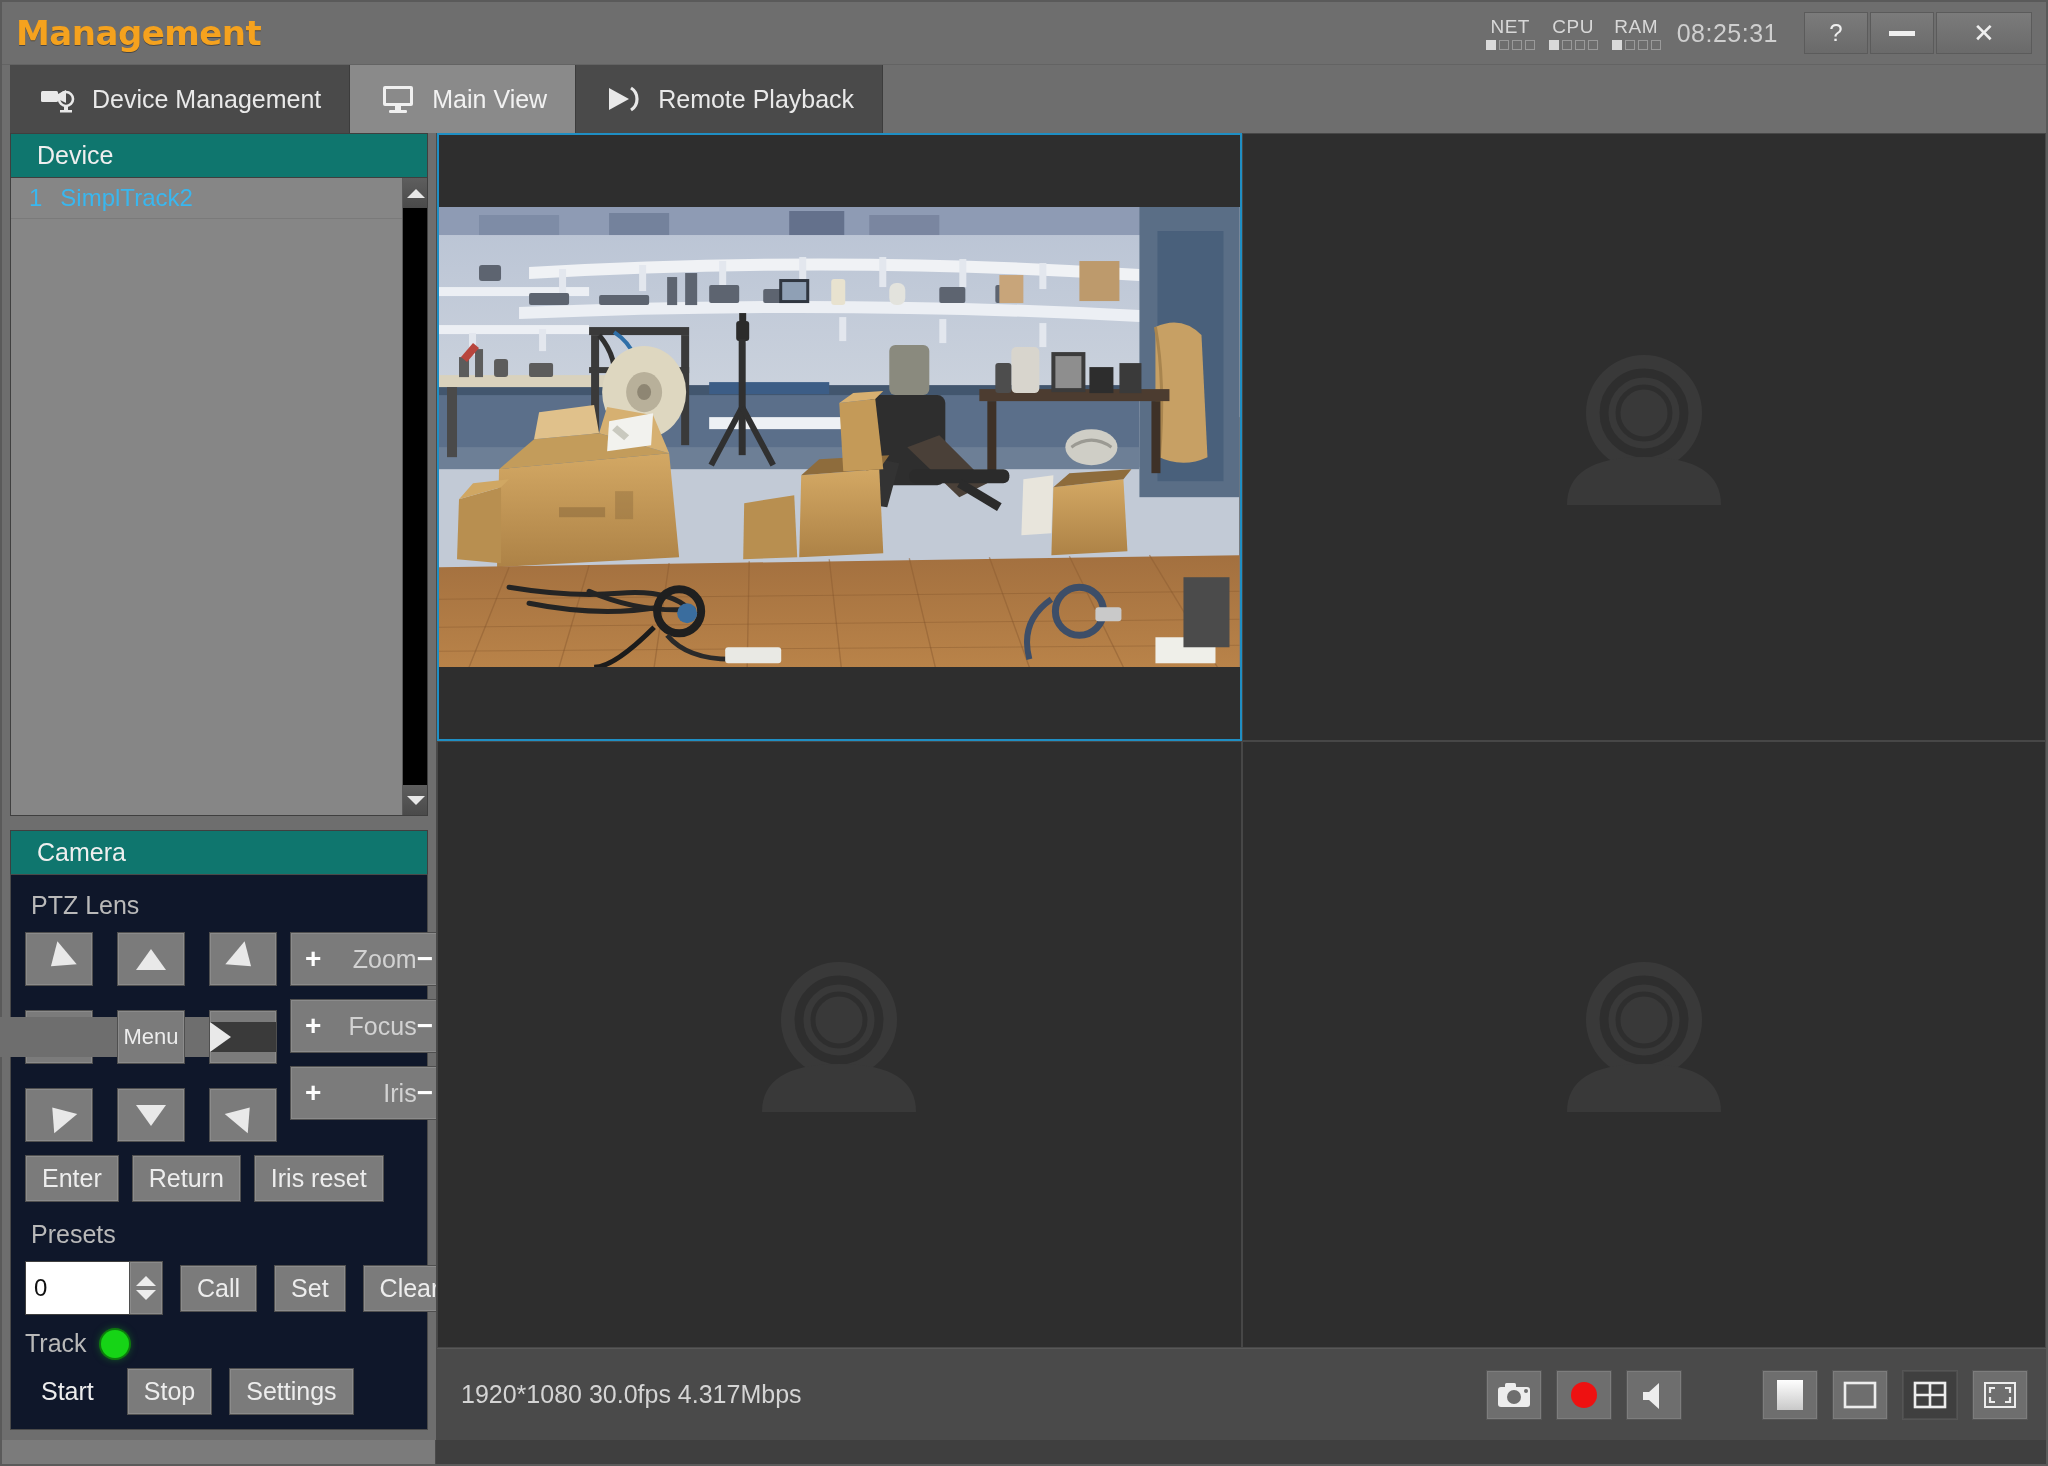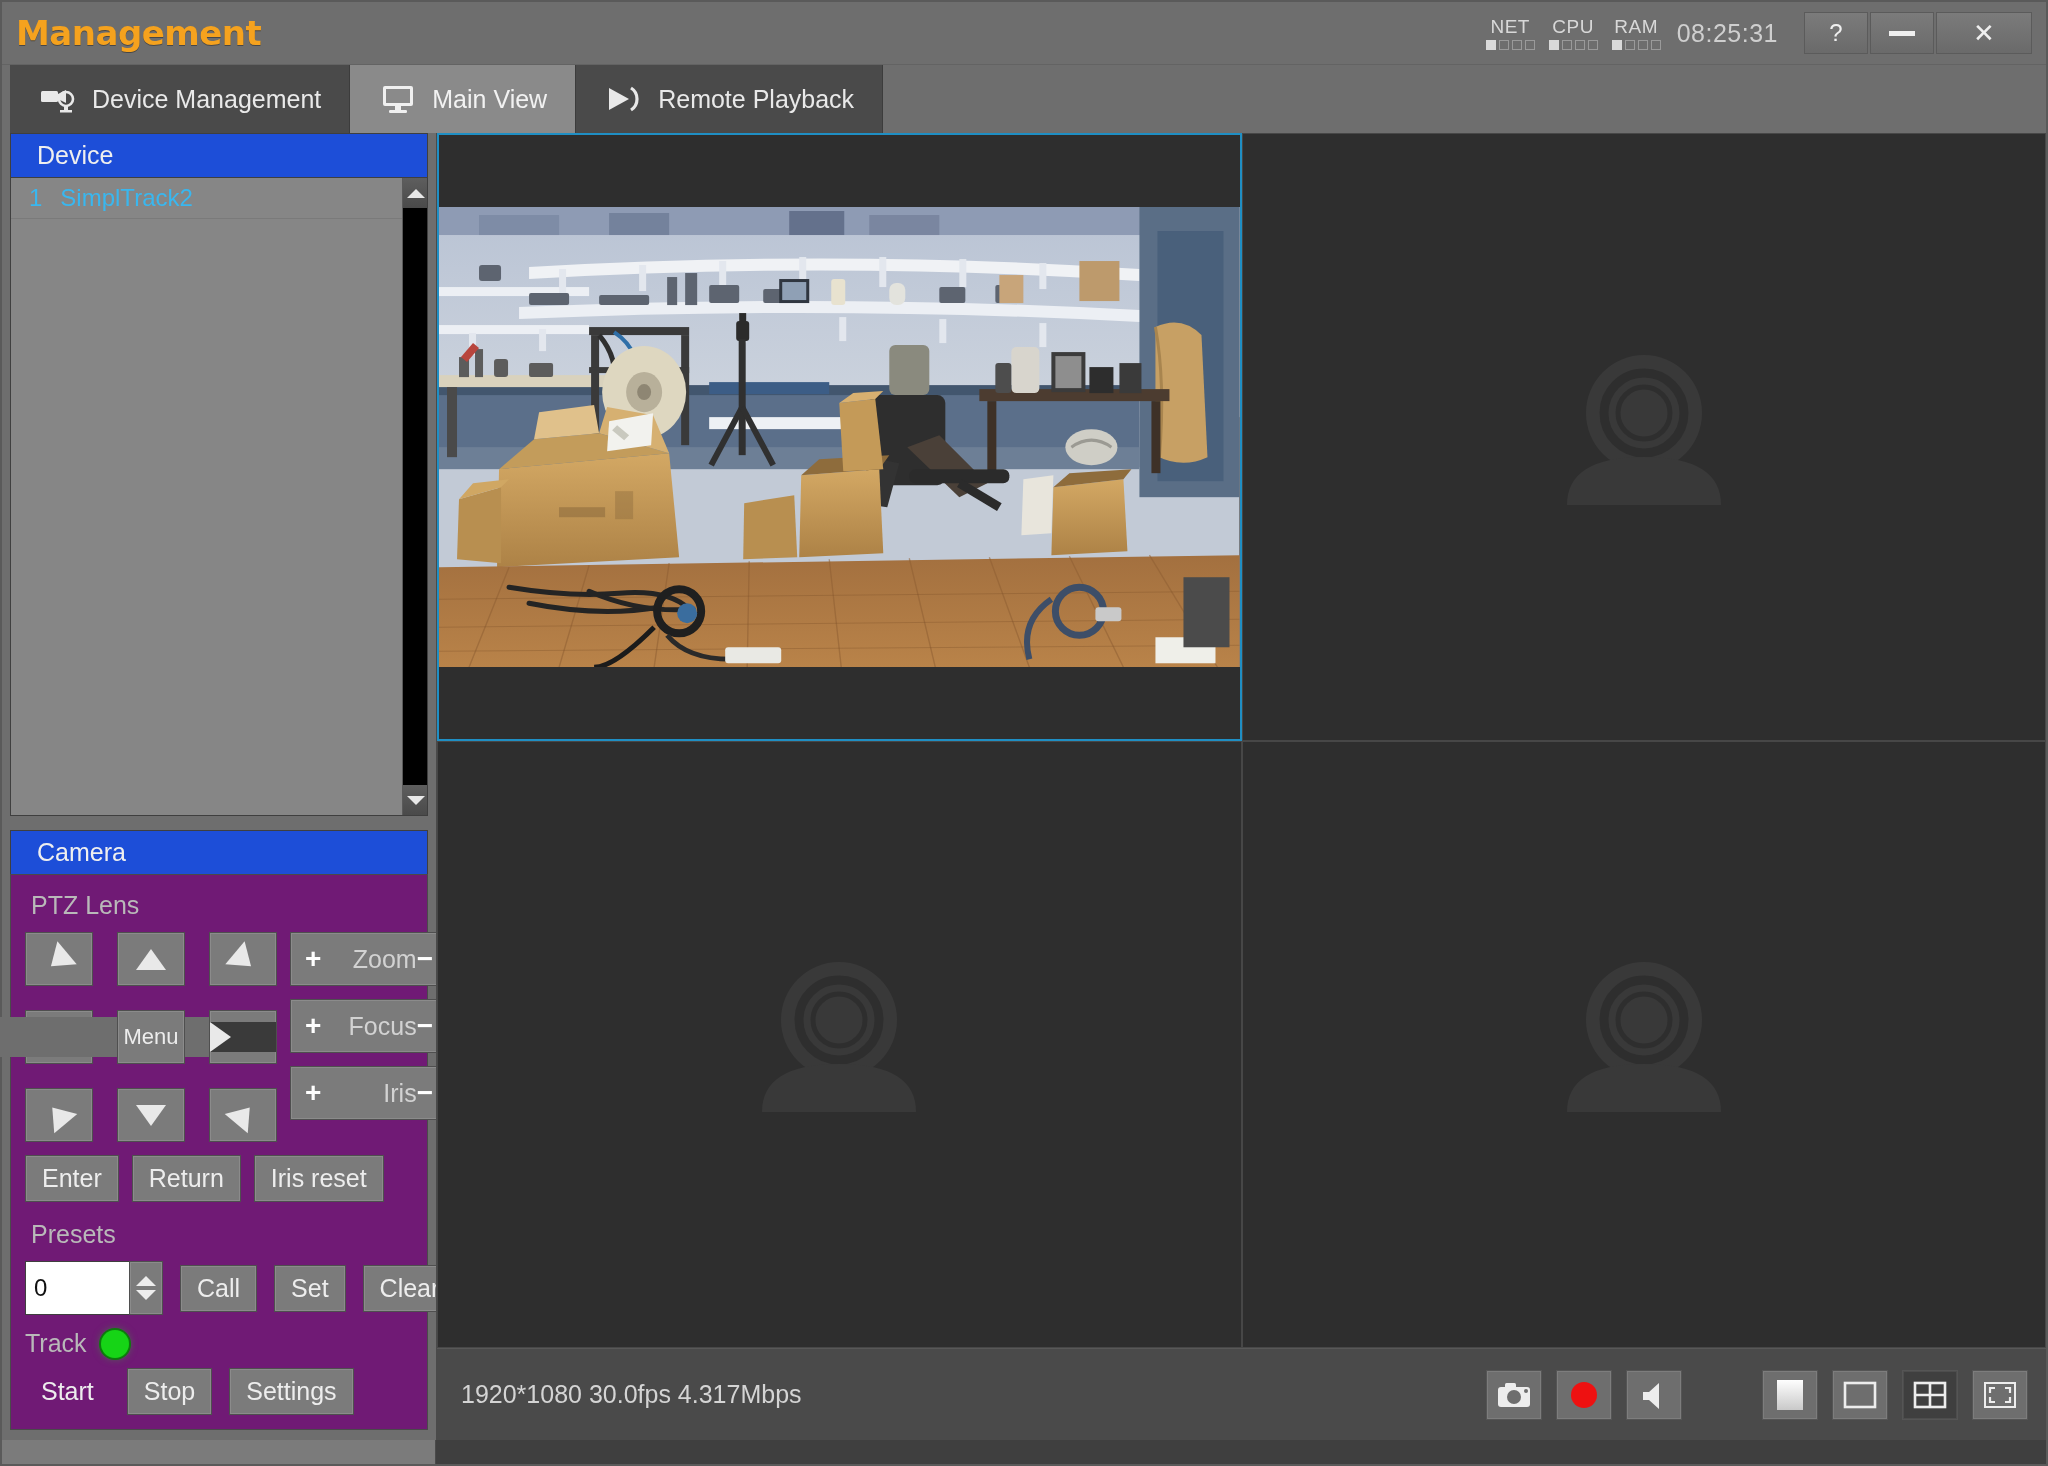--- a/index.html
+++ b/index.html
@@ -64,21 +64,21 @@
   .tab.active { background:#8a8a8a; color:#f2f2f2; }
   .tab-icon { display:flex; align-items:center; justify-content:center; width:40px; height:34px; }
 
   
   .body { flex:1; display:flex; min-height:0; }
 
   
   .left { width:434px; min-width:434px; display:flex; flex-direction:column;
           background:#6e6e6e; padding:0 8px 10px 8px; }
   .panel-head {
-    background:#1d4ed8; color:#efefef; font-size:25px;
+    background:#0f766e; color:#efefef; font-size:25px;
     padding:7px 0 7px 26px; border:1px solid #3f3f3f; border-bottom:none;
   }
   .devlist {
     flex:1; min-height:0; position:relative;
     background:#868686; border:1px solid #3f3f3f;
     overflow:hidden;
   }
   .devrow {
     display:flex; align-items:center; gap:18px;
     padding:6px 0 6px 18px; font-size:24px; color:#39b7ef; cursor:pointer;
@@ -89,21 +89,21 @@
   .vscroll { position:absolute; top:0; right:0; width:25px; height:100%;
              background:#000; border-left:1px solid #5a5a5a; }
   .sb-btn { width:25px; height:30px; background:linear-gradient(#5e5e5e,#4a4a4a);
             display:flex; align-items:center; justify-content:center; cursor:pointer; }
   .sb-btn.bottom { position:absolute; bottom:0; }
   .sb-arrow-up { width:0;height:0;border-left:9px solid transparent;border-right:9px solid transparent;border-bottom:9px solid #e8e8e8; }
   .sb-arrow-dn { width:0;height:0;border-left:9px solid transparent;border-right:9px solid transparent;border-top:9px solid #e8e8e8; }
 
   
   .campanel { margin-top:14px; }
-  .camera-body { background:#701a75; border:1px solid #4a4a4a; padding:12px 20px 14px 14px; }
+  .camera-body { background:#0f172a; border:1px solid #4a4a4a; padding:12px 20px 14px 14px; }
   .section-label { color:#b9b9b9; font-size:25px; margin:4px 0 12px 6px; }
   .ptz-grid { display:flex; gap:13px; align-items:flex-start; }
   .dpad { display:grid; grid-template-columns:repeat(3,68px); grid-template-rows:repeat(3,54px); gap:24px; }
   .lenscol { display:flex; flex-direction:column; gap:13px; }
   .btn {
     background:#7b7b7b; border:1px solid #4f4f4f; color:#ededed;
     display:flex; align-items:center; justify-content:center;
     font-size:22px; cursor:pointer; user-select:none;
     box-shadow:inset 0 0 0 1px #8b8b8b;
   }

